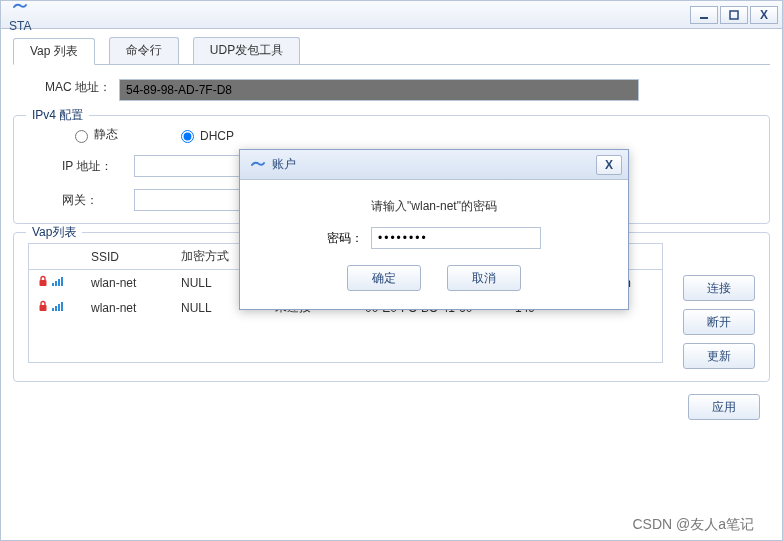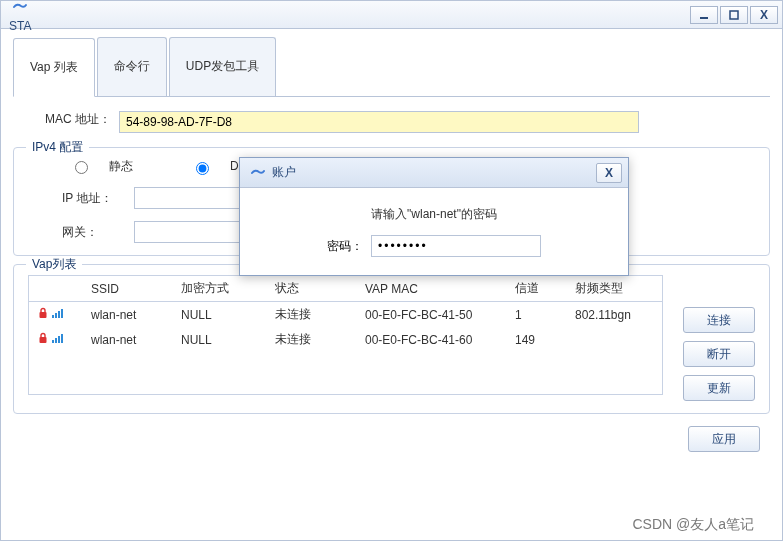--- a/index.html
+++ b/index.html
@@ -5,45 +5,45 @@
   * { box-sizing: border-box; font-family: "Microsoft YaHei", Arial, sans-serif; font-size: 12px; }
   body { margin: 0; background: #fff; width: 783px; height: 541px; overflow: hidden; }
   .window { width: 783px; height: 541px; border: 1px solid #b8c4d8; background: #fff; position: relative; }
   .titlebar { height: 28px; background: linear-gradient(#f8fafd,#e8eef7); border-bottom: 1px solid #b8c4d8; display: flex; align-items: center; justify-content: space-between; padding: 0 4px 0 8px; }
   .titlebar-left { display: flex; align-items: center; gap: 6px; font-size: 14px; color: #2a4a7a; font-weight: 500; flex-direction: column; }
   .app-icon svg { display:block; }
   .win-controls { display: flex; gap: 2px; }
   .win-btn { width: 28px; height: 18px; border: 1px solid #a8b6cd; background: linear-gradient(#fff,#e8eef7); display: flex; align-items: center; justify-content: center; color: #2a4a7a; font-weight: bold; cursor:pointer;}
   .content { padding: 8px 12px 12px 12px; position: relative; }
   .tabs { display: flex; border-bottom: 1px solid #b8c4d8; }
-  .tab { padding: 20px 16px; border: 1px solid #b8c4d8; border-bottom: none; background: #f0f4fa; margin-right: 2px; border-radius: 3px 3px 0 0; cursor:pointer; color:#333;}
+  .tab { padding: 4px 16px; border: 1px solid #b8c4d8; border-bottom: none; background: #f0f4fa; margin-right: 14px; border-radius: 3px 3px 0 0; cursor:pointer; color:#333;}
   .tab.active { background: #fff; border-bottom: 1px solid #fff; position: relative; top: 1px; }
   .form-row { display: flex; align-items: flex-start; margin: 14px 0 14px 28px; }
   .form-label { width: 78px; text-align: right; padding-right: 8px; color: #333; }
-  .text-input { border: 1px solid #b8c4d8; height: 22px; padding: 0 6px; background:#fef9c3;}
+  .text-input { border: 1px solid #b8c4d8; height: 22px; padding: 0 6px; background:#737373;}
   .mac-input { width: 520px; }
   .fieldset { border: 1px solid #c8d2e4; border-radius: 4px; margin: 8px 0; padding: 10px 14px 12px 14px; position: relative; }
   .fieldset-legend { position: absolute; top: -9px; left: 12px; background: #fff; padding: 0 6px; color: #1a3a6a; font-weight: 500; }
   .radio-row { display: flex; align-items: center; margin-left: 42px; gap: 58px; }
-  .radio-opt { display: flex; align-items: flex-start; gap: 18px; color:#333;}
+  .radio-opt { display: flex; align-items: flex-end; gap: 3px; color:#333;}
   .ip-row { display: flex; align-items: center; margin-top: 12px; margin-left: 34px; }
   .ip-label { width: 72px; color:#333;}
   .ip-input { width: 214px; border: 1px solid #b8c4d8; height: 22px; background:#fff;}
   .vap-wrap { display: flex; gap: 20px; }
   .vap-table-box { flex: 1; border: 1px solid #c8d2e4; height: 120px; overflow: hidden; background:#fff;}
   .vap-table { width: 100%; border-collapse: collapse; }
   .vap-table th { text-align: left; font-weight: normal; color: #333; padding: 4px 8px; border-bottom: 1px solid #c8d2e4; background: #fff; }
   .vap-table td { padding: 4px 8px; color: #333; }
   .row-icons { display:inline-flex; gap:2px; align-items:center;}
   .side-btns { display: flex; flex-direction: column; gap: 8px; width: 72px; margin-top: 32px; }
   .btn { border: 1px solid #a8b6cd; background: linear-gradient(#fff,#e4ecf7); height: 26px; display: flex; align-items: center; justify-content: center; border-radius: 3px; color: #2a4a7a; cursor:pointer;}
   .apply-row { display: flex; justify-content: flex-end; margin-top: 12px; padding-right: 10px;}
   .watermark { position: absolute; right: 28px; bottom: 6px; color: #7a7a7a; font-size: 14px; margin-left: 16px; }
   
-  .modal { position: absolute; left: 238px; top: 156px; width: 390px; border: 1px solid #8aa1c4; background: #fff; box-shadow: 0 2px 10px rgba(0,0,0,.25); }
+  .modal { position: absolute; left: 238px; top: 148px; width: 390px; border: 1px solid #8aa1c4; background: #fff; box-shadow: 0 2px 10px rgba(0,0,0,.25); }
   .modal-title { height: 30px; background: linear-gradient(#eaf1fb,#d7e2f2); border-bottom: 1px solid #b8c4d8; display: flex; align-items: center; justify-content: space-between; padding: 0 6px 0 10px; color:#2a4a7a; font-weight:500;}
   .modal-title .left { display:flex; align-items:center; gap:6px;}
   .modal-close { width: 26px; height: 20px; border: 1px solid #a8b6cd; background: linear-gradient(#fff,#e8eef7); display: flex; align-items:center; justify-content:center; border-radius:2px; font-weight:bold; color:#2a4a7a; cursor:pointer;}
   .modal-body { padding: 18px 28px; }
   .modal-msg { text-align: center; color:#333; margin-bottom:12px;}
   .pw-row { display:flex; align-items:center; justify-content:center; gap:8px; }
   .pw-input { width: 170px; border:1px solid #b8c4d8; height:22px; padding:0 6px; letter-spacing:2px;}
   .modal-btns { display:flex; justify-content:center; gap:26px; margin-top:16px;}
   .modal-btns .btn { width: 74px; }
 </style>
@@ -202,17 +202,21 @@
         <span>账户</span>
       </div>
       <div class="modal-close">X</div>
     </div>
     <div class="modal-body">
       <div class="modal-msg">请输入"wlan-net"的密码</div>
       <div class="pw-row">
         <span>密码：</span>
         <input class="pw-input" value="••••••••" style="">
       </div>
+      <div class="modal-btns">
+        <div class="btn">确定</div>
+        <div class="btn">取消</div>
+      </div>
     </div>
   </div>
 
   <div class="watermark">CSDN @友人a笔记</div>
 </div>
 
 </body></html>

